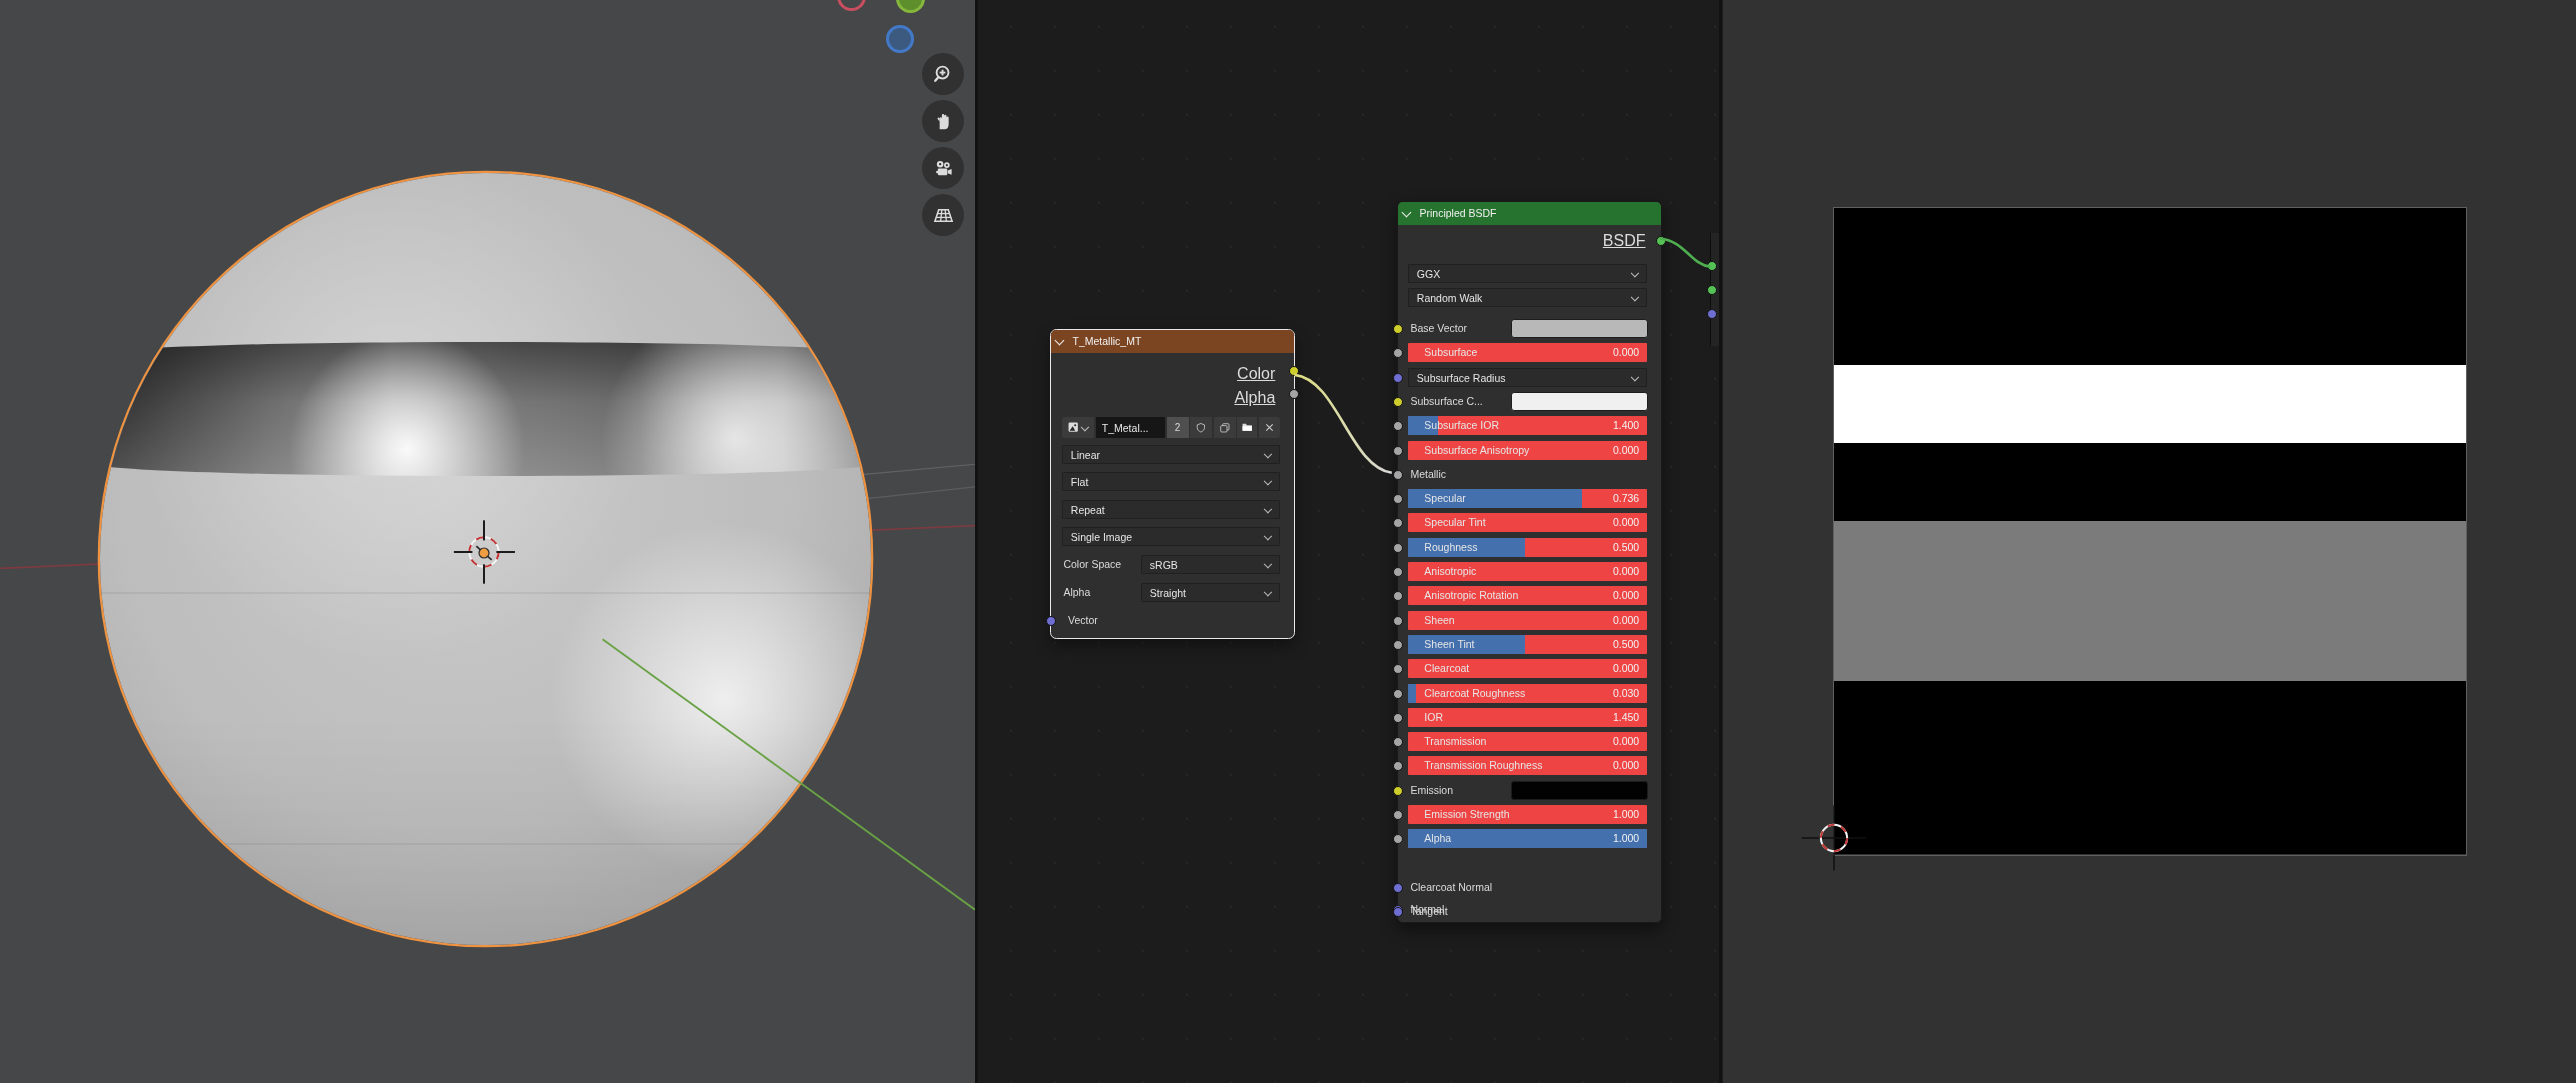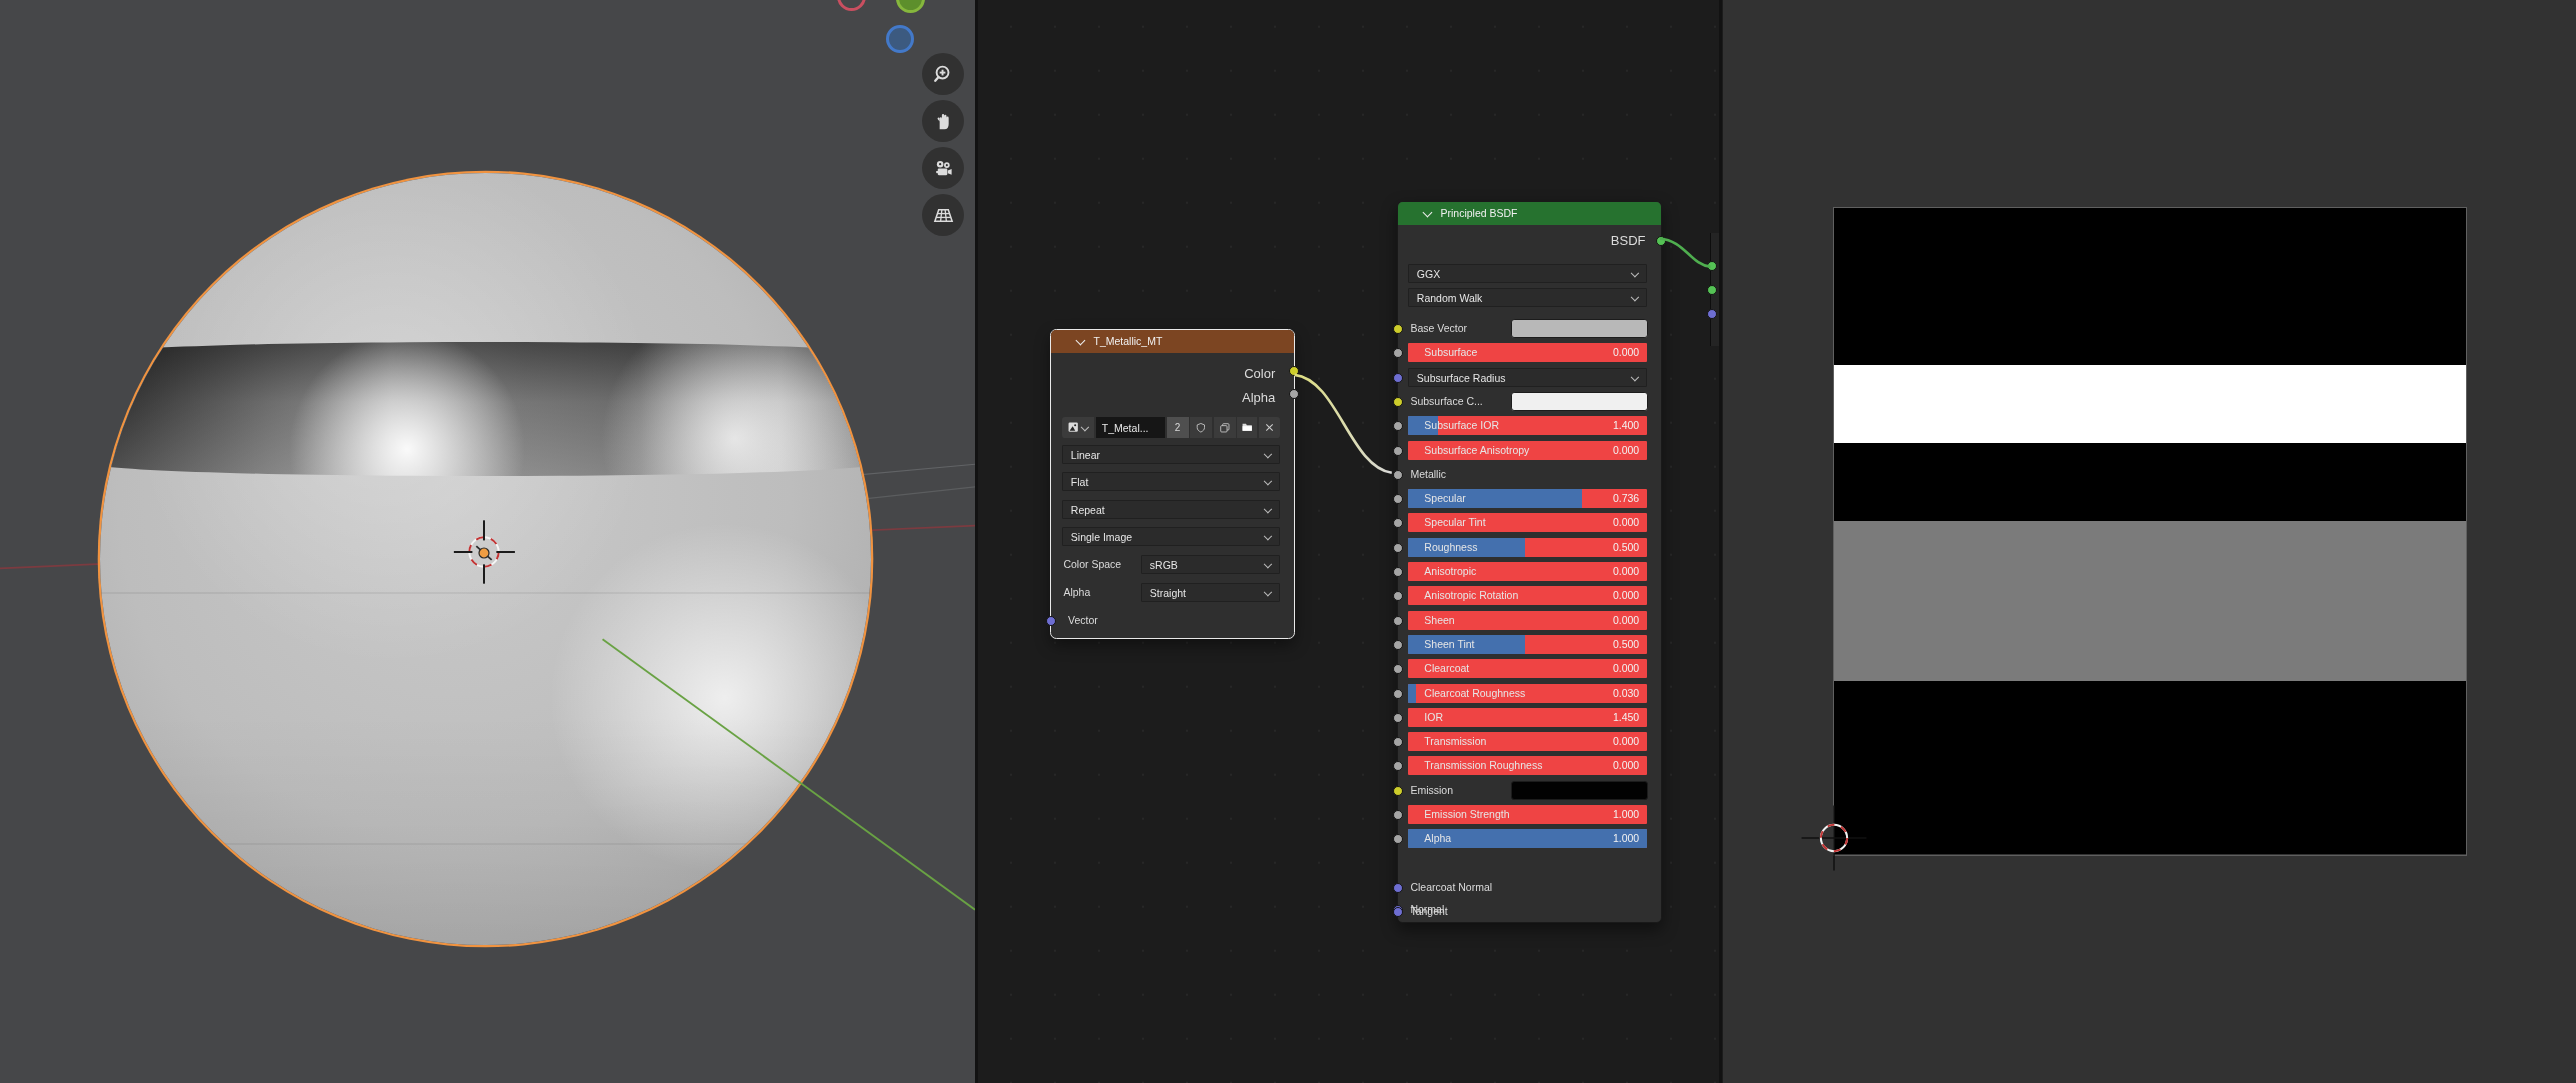--- a/index.html
+++ b/index.html
@@ -42,37 +42,37 @@
 
   
   .vdiv{position:absolute;top:0;height:1084px;background:#121212;z-index:10;}
 
   
   #node-editor{position:absolute;left:978px;top:0;width:742px;height:1084px;overflow:hidden;background:#1c1c1c;
     background-image:radial-gradient(circle,#272727 1.2px,transparent 1.4px);background-size:44px 44px;background-position:11px 4.7px;}
   #wires{position:absolute;left:0;top:0;z-index:3;pointer-events:none;}
   .node{position:absolute;border-radius:5.4px;background:#2f2f2f;box-shadow:0 6.2px 15.5px rgba(0,0,0,.45);z-index:2;}
   .node-header{position:absolute;left:0;top:0;width:100%;height:22.5px;border-radius:4.7px 4.7px 0 0;
-      display:flex;align-items:center;box-sizing:border-box;padding-left:26px;
+      display:flex;align-items:center;box-sizing:border-box;padding-left:5px;
       font-size:10.5px;color:#f1f1f1;}
   .hchev{width:6.2px;height:6.2px;border-left:1.6px solid #efefef;border-bottom:1.6px solid #efefef;
       transform:rotate(-45deg) translate(0.8px,-0.8px);margin-right:9.3px;flex:0 0 auto;}
   .socket{position:absolute;width:10px;height:10px;border-radius:50%;border:1.2px solid #141414;box-sizing:border-box;}
   .prow{position:absolute;left:0;height:19.4px;}
   .widget{position:absolute;top:0;height:19.4px;border-radius:1px;overflow:hidden;box-sizing:border-box;}
   .dd{background:#2b2b2b;border:0.8px solid #202020;}
   .slider{background:#ef4444;}
   .fill{position:absolute;left:0;top:0;bottom:0;background:#4470ae;}
   .lab{position:absolute;left:16.3px;top:0;line-height:19.4px;font-size:10.5px;color:#e6e6e6;white-space:nowrap;}
   .dd .lab{left:7.8px;}
   .val{position:absolute;right:7.8px;top:0;line-height:19.4px;font-size:10.5px;color:#f2f2f2;}
   .plab{position:absolute;left:12.4px;top:0;line-height:19.4px;font-size:10.5px;color:#dcdcdc;white-space:nowrap;}
   .swatch{position:absolute;top:0;height:19.4px;border-radius:3.1px;border:0.8px solid #1c1c1c;box-sizing:border-box;}
   .chev{position:absolute;right:7.8px;top:5.4px;width:5.4px;height:5.4px;border-left:1.4px solid #bcbcbc;border-bottom:1.4px solid #bcbcbc;transform:rotate(-45deg);}
-  .out-label{position:absolute;right:15.5px;top:0;line-height:19.4px;font-size:13px;color:#dcdcdc;}
+  .out-label{position:absolute;right:15.5px;top:0;line-height:19.4px;font-size:16px;color:#dcdcdc;text-decoration:underline;}
 
   
   #img-node{left:73px;top:330px;width:243px;height:308px;outline:1.6px solid #e9e9e9;}
   #img-node .node-header{background:#7c4522;}
   #img-node .widget{left:11px;width:218px;}
   
   #datablock{position:absolute;left:11px;top:87px;width:218px;height:21px;display:flex;gap:1.6px;}
   .seg{background:#262626;height:21px;display:flex;align-items:center;justify-content:center;color:#d9d9d9;font-size:10px;}
   .seg.first{border-radius:3.1px 0 0 3.1px;}
   .seg.last{border-radius:0 3.1px 3.1px 0;}

